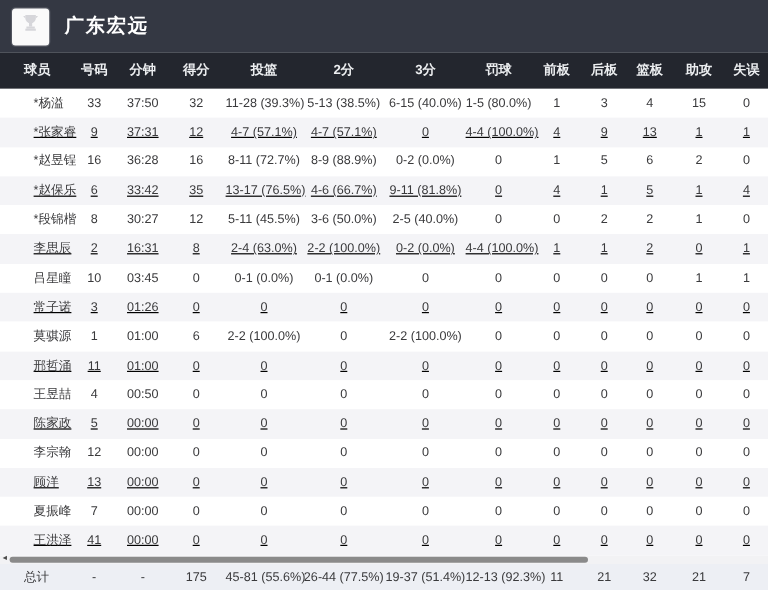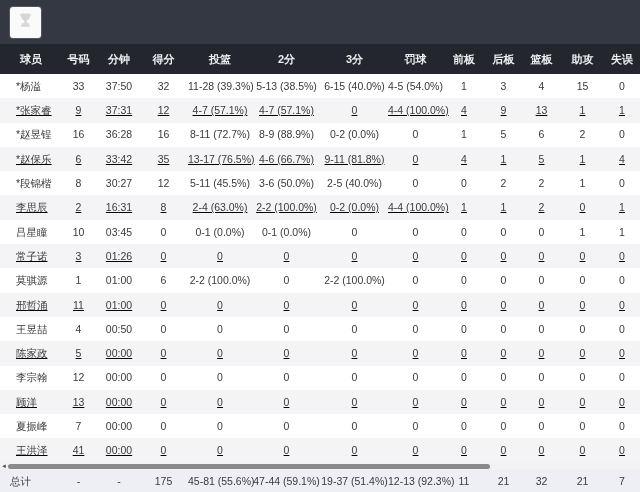--- a/index.html
+++ b/index.html
@@ -26,21 +26,21 @@
 
   
   .grid{
     display:grid;
     grid-template-columns:58px 41px 40px 49px 64px 69px 67px 55px 42px 37px 39px 43px 36px;
   }
   .cell{
     font-size:10.5px;color:#3a3a3c;text-align:center;white-space:nowrap;
     align-self:center;line-height:1;
   }
-  .cell.first{text-align:left;padding-left:16px;}
+  .cell.first{text-align:left;padding-left:28px;}
 
   
   .thead{height:30px;flex:none;background:var(--thead-bg,#23262e);align-content:center;}
   .thead .cell{color:#eceef0;font-size:11px;font-weight:bold;}
   .thead .cell.first{padding-left:20px;}
 
   
   .tbody{flex:none;display:flex;flex-direction:column;}
   .trow{height:24.3px;flex:none;background:#ffffff;align-content:center;}
   .trow.alt{background:var(--row-alt,#f4f4f7);text-decoration:underline;}
@@ -51,41 +51,42 @@
     position:absolute;left:1px;top:0;height:7px;line-height:7px;
     font-size:6px;color:#4a4a4a;
   }
   .hscroll .thumb{
     position:absolute;left:8px;top:1px;width:482px;height:5px;
     background:var(--thumb,#8a8a8a);border-radius:3px;
   }
 
   
   .total{flex:1;background:var(--total-bg,#edeff4);align-content:center;}
-  .total .cell.first{padding-left:10px;}
+  .total .cell.first{padding-left:20px;}
 </style>
 </head>
 <body>
 
 <div class="app">
 
   <header class="app-header">
     <div class="logo">
       <span>
         <svg width="21" height="21" viewBox="0 0 24 24" aria-hidden="true">
           <g fill="#d6d6da">
             <path d="M7 4h10v3a5 5 0 0 1-10 0V4z"></path>
             <path d="M5 5h2v2a3 3 0 0 1-2-2zM17 5h2a3 3 0 0 1-2 2V5z"></path>
             <rect x="10.5" y="11" width="3" height="4"></rect>
             <rect x="8" y="15" width="8" height="2"></rect>
             <rect x="7" y="17" width="10" height="2"></rect>
           </g>
         </svg>
       </span>
     </div>
+    <div class="title">广东宏远</div>
   </header>
 
   <div class="thead grid">
       <div class="cell first">球员</div>
       <div class="cell">号码</div>
       <div class="cell">分钟</div>
       <div class="cell">得分</div>
       <div class="cell">投篮</div>
       <div class="cell">2分</div>
       <div class="cell">3分</div>
@@ -99,21 +100,21 @@
 
   <div class="tbody">
       <div class="trow grid">
         <div class="cell first">*杨溢</div>
         <div class="cell">33</div>
         <div class="cell">37:50</div>
         <div class="cell">32</div>
         <div class="cell">11-28 (39.3%)</div>
         <div class="cell">5-13 (38.5%)</div>
         <div class="cell">6-15 (40.0%)</div>
-        <div class="cell">4-5 (54.0%)</div>
+        <div class="cell">1-5 (80.0%)</div>
         <div class="cell">1</div>
         <div class="cell">3</div>
         <div class="cell">4</div>
         <div class="cell">15</div>
         <div class="cell">0</div>
       </div>
       <div class="trow grid alt">
         <div class="cell first">*张家睿</div>
         <div class="cell">9</div>
         <div class="cell">37:31</div>
@@ -344,21 +345,21 @@
     <span class="arrow">◄</span>
     <div class="thumb"></div>
   </div>
 
   <div class="total grid">
       <div class="cell first">总计</div>
       <div class="cell">-</div>
       <div class="cell">-</div>
       <div class="cell">175</div>
       <div class="cell">45-81 (55.6%)</div>
-      <div class="cell">47-44 (59.1%)</div>
+      <div class="cell">26-44 (77.5%)</div>
       <div class="cell">19-37 (51.4%)</div>
       <div class="cell">12-13 (92.3%)</div>
       <div class="cell">11</div>
       <div class="cell">21</div>
       <div class="cell">32</div>
       <div class="cell">21</div>
       <div class="cell">7</div>
     </div>
 
 </div>

